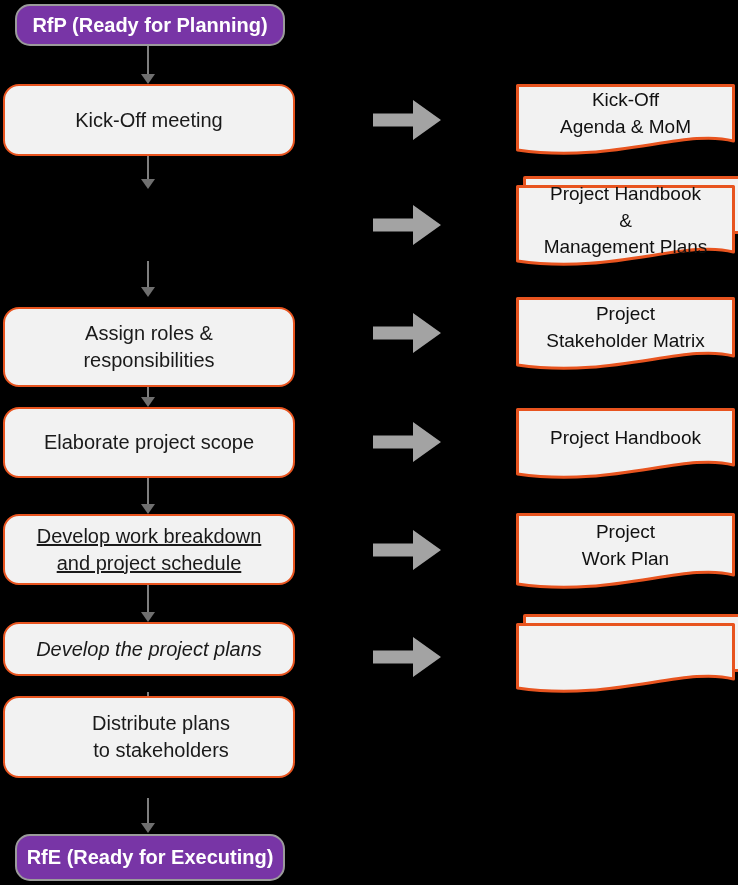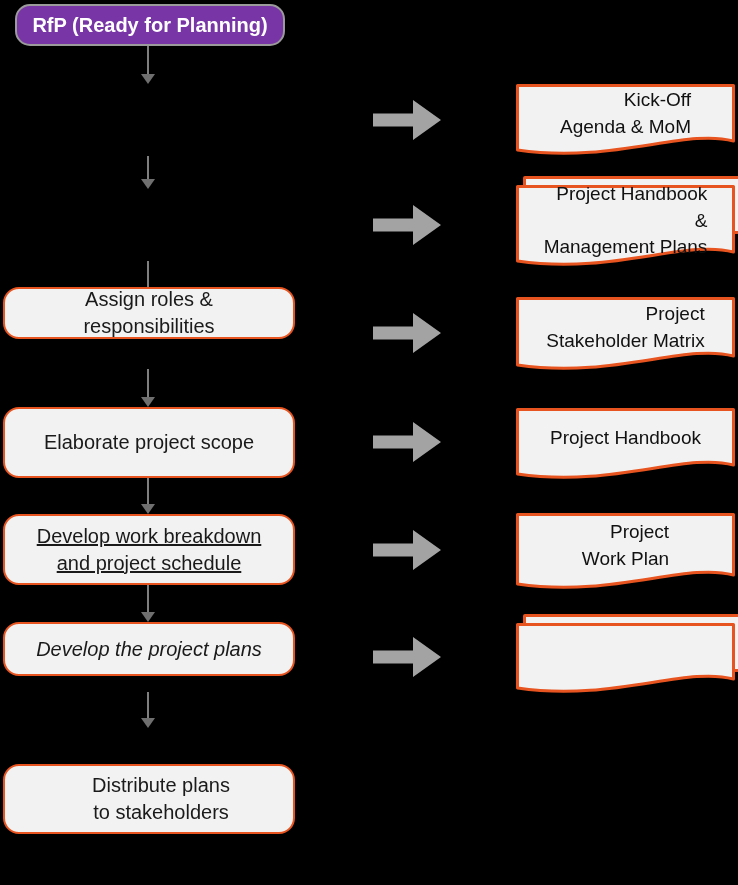--- a/index.html
+++ b/index.html
@@ -31,21 +31,21 @@
     border-top:10px solid #6F6F6F;
   }
   
   .blockarrow{position:absolute;left:373px;width:70px;height:44px;}
   
   .doc{position:absolute;left:516px;width:219px;}
   .doc svg{display:block;position:relative;z-index:1;}
   .doc .doclabel{
     position:absolute;z-index:2;left:0;right:0;top:0;
     display:flex;align-items:center;justify-content:center;
-    color:#111111;font-size:19px;line-height:1.42;text-align:right;
+    color:#111111;font-size:19px;line-height:1.42;text-align:center;
     white-space:pre-line;
   }
   .backsheet{
     position:absolute;z-index:0;box-sizing:border-box;
     left:7px;top:-9px;width:219px;height:58px;
     background:#F2F2F2;border:3px solid #E8541F;border-radius:2px;
   }
 </style>
 </head>
 <body>
@@ -80,29 +80,31 @@
     </div>
   <div class="connector" style="top:692px;height:36px;">
       <div class="cline"></div>
       <div class="chead"></div>
     </div>
   <div class="connector" style="top:798px;height:35px;">
       <div class="cline"></div>
       <div class="chead"></div>
     </div>
 
-  <div class="stepbox" style="top:287px;height:52px;">Assign roles &amp;
+  <div class="stepbox" style="top:84px;height:72px;">Kick-Off meeting</div>
+  <div class="stepbox" style="top:307px;height:80px;">Assign roles &amp;
 responsibilities</div>
   <div class="stepbox" style="top:407px;height:71px;">Elaborate project scope</div>
   <div class="stepbox" style="top:514px;height:71px;text-decoration:underline;">Develop work breakdown
 and project schedule</div>
   <div class="stepbox" style="top:622px;height:54px;font-style:italic;">Develop the project plans</div>
-  <div class="stepbox" style="top:764px;height:70px;padding-left:24px;">Distribute plans
+  <div class="stepbox" style="top:696px;height:82px;padding-left:24px;">Distribute plans
 to stakeholders</div>
 
+  <div class="pill" style="left:15px;top:834px;width:270px;height:47px;">RfE (Ready for Executing)</div>
 
   <svg class="blockarrow" style="top:98px;" viewBox="0 0 70 44">
       <path d="M0,15.5 H40 V2 L68,22 L40,42 V28.5 H0 Z" fill="#A3A3A3"></path>
     </svg>
   <svg class="blockarrow" style="top:203px;" viewBox="0 0 70 44">
       <path d="M0,15.5 H40 V2 L68,22 L40,42 V28.5 H0 Z" fill="#A3A3A3"></path>
     </svg>
   <svg class="blockarrow" style="top:311px;" viewBox="0 0 70 44">
       <path d="M0,15.5 H40 V2 L68,22 L40,42 V28.5 H0 Z" fill="#A3A3A3"></path>
     </svg>

